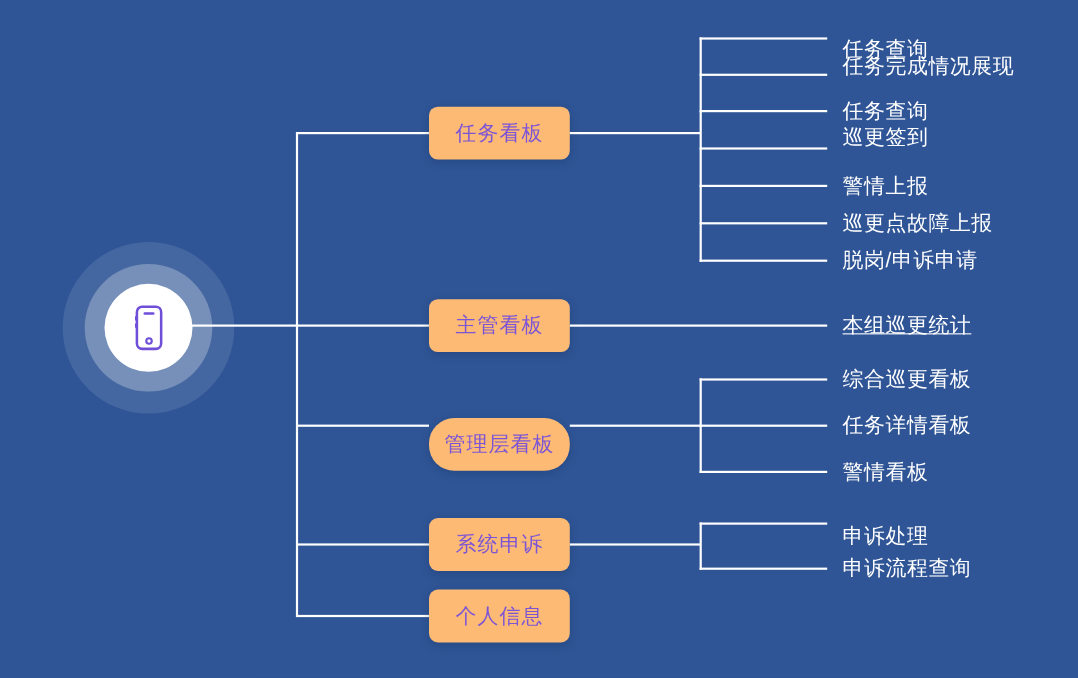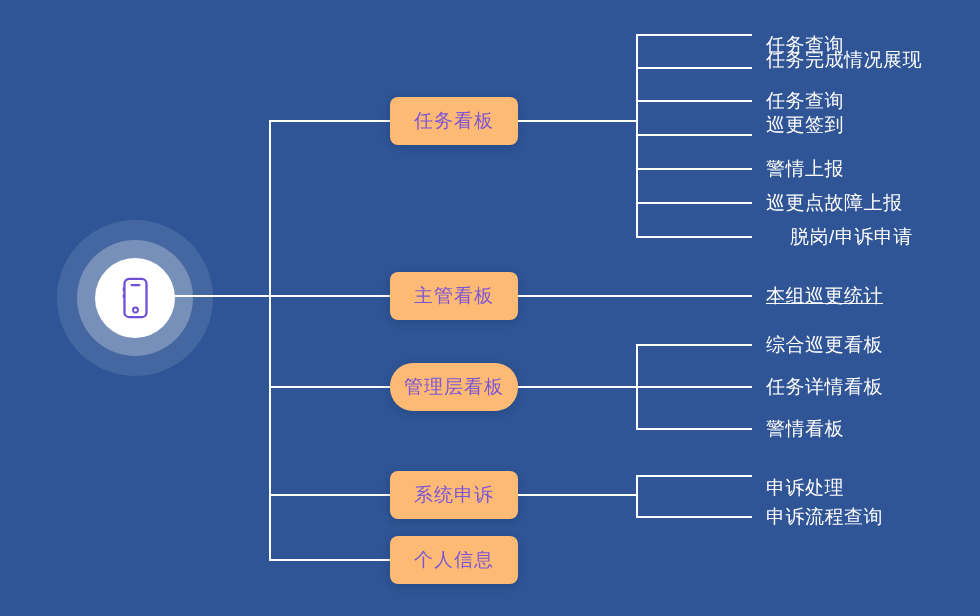--- a/index.html
+++ b/index.html
@@ -57,29 +57,29 @@
       <div class="line" style="left: 636px; top: 134px; width: 116px; height: 2px;"></div>
       <div class="line" style="left: 636px; top: 168px; width: 116px; height: 2px;"></div>
       <div class="line" style="left: 636px; top: 202px; width: 116px; height: 2px;"></div>
       <div class="line" style="left: 636px; top: 236px; width: 116px; height: 2px;"></div>
       <div class="leaf" style="top: 35px; margin-top: 10px;">任务查询</div>
       <div class="leaf" style="top: 60px;">任务完成情况展现</div>
       <div class="leaf" style="top: 101px;">任务查询</div>
       <div class="leaf" style="top: 125px;">巡更签到</div>
       <div class="leaf" style="top: 169px;">警情上报</div>
       <div class="leaf" style="top: 203px;">巡更点故障上报</div>
-      <div class="leaf" style="top: 237px; margin-left: 24px;">脱岗/申诉申请</div>
+      <div class="leaf" style="top: 237px;">脱岗/申诉申请</div>
       <div class="line" style="left: 270px; top: 295px; width: 120px; height: 2px;"></div>
       <div class="node-box" style="top: 272px;">
         <span>主管看板</span>
       </div>
       <div class="line" style="left: 518px; top: 295px; width: 234px; height: 2px;"></div>
       <div class="leaf" style="top: 296px; text-decoration: underline;">本组巡更统计</div>
       <div class="line" style="left: 270px; top: 386px; width: 120px; height: 2px;"></div>
-      <div class="node-box" style="top: 363px; border-radius: 23px;">
+      <div class="node-box" style="top: 380px; border-radius: 23px;">
         <span>管理层看板</span>
       </div>
       <div class="line" style="left: 518px; top: 386px; width: 119px; height: 2px;"></div>
       <div class="line" style="left: 636px; top: 344px; width: 2px; height: 86px;"></div>
       <div class="line" style="left: 636px; top: 344px; width: 116px; height: 2px;"></div>
       <div class="line" style="left: 636px; top: 386px; width: 116px; height: 2px;"></div>
       <div class="line" style="left: 636px; top: 428px; width: 116px; height: 2px;"></div>
       <div class="leaf" style="top: 345px;">综合巡更看板</div>
       <div class="leaf" style="top: 387px;">任务详情看板</div>
       <div class="leaf" style="top: 429px; font-family: Liberation Mono, monospace;">警情看板</div>

